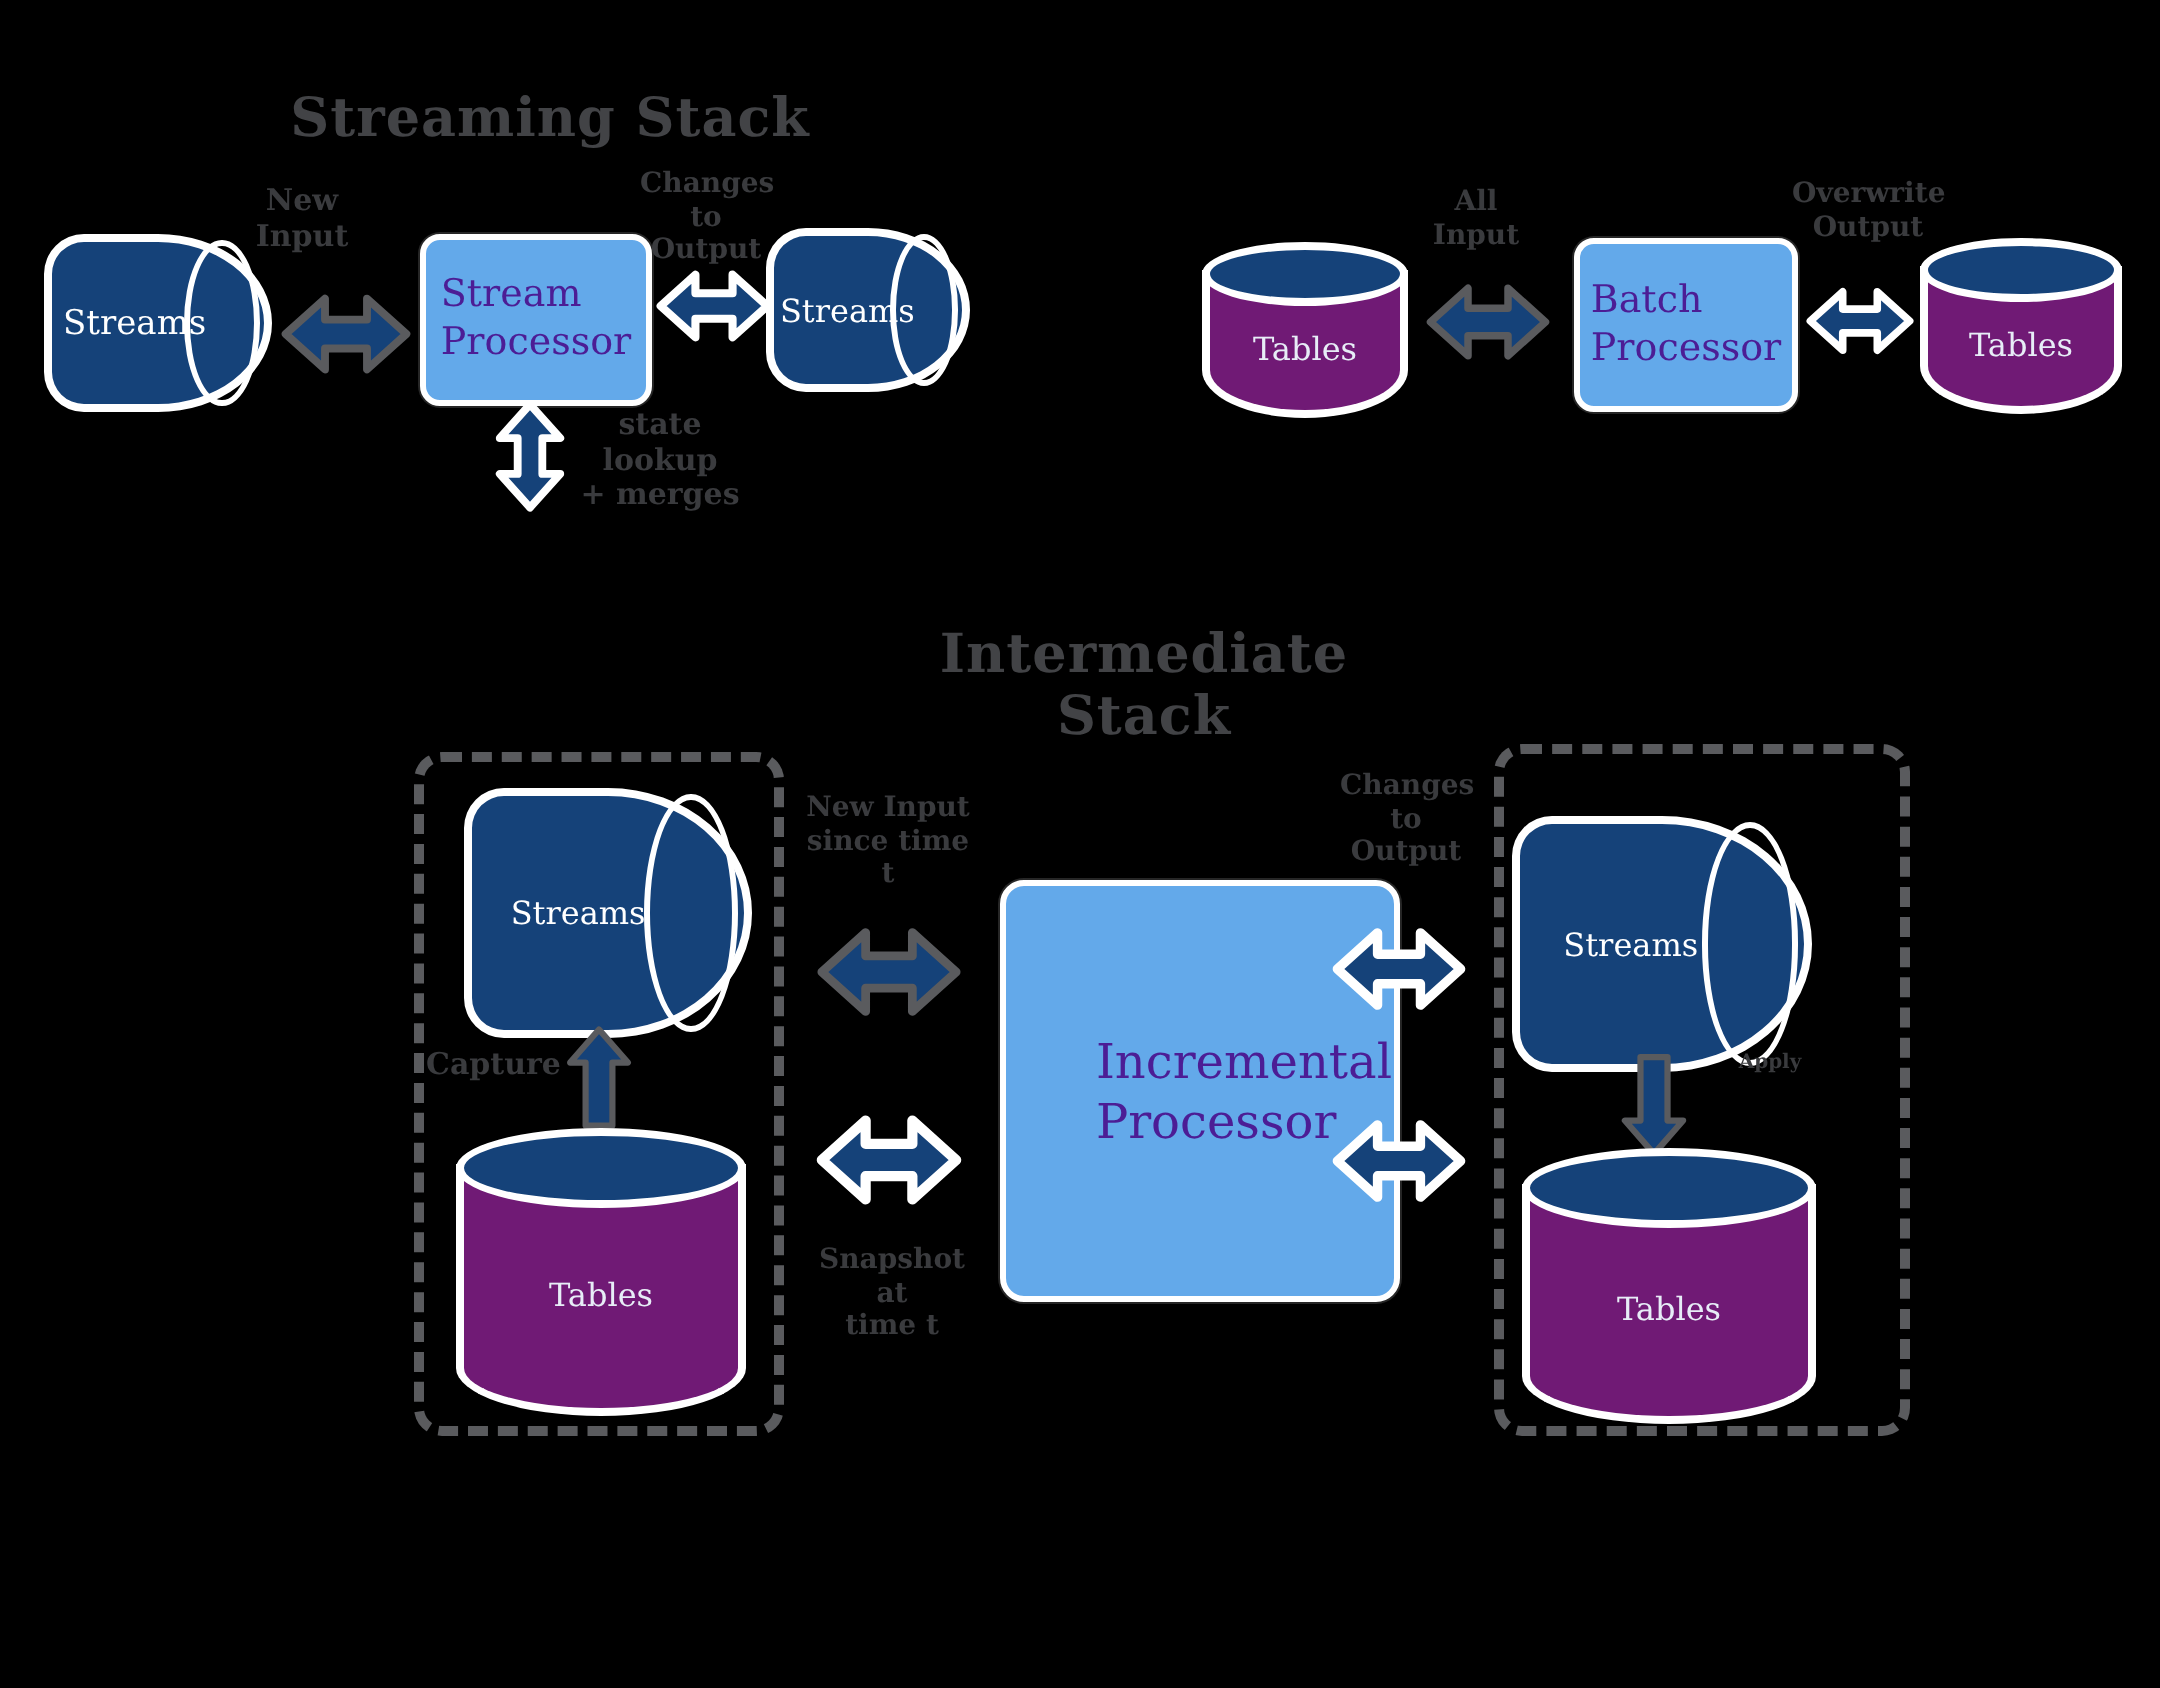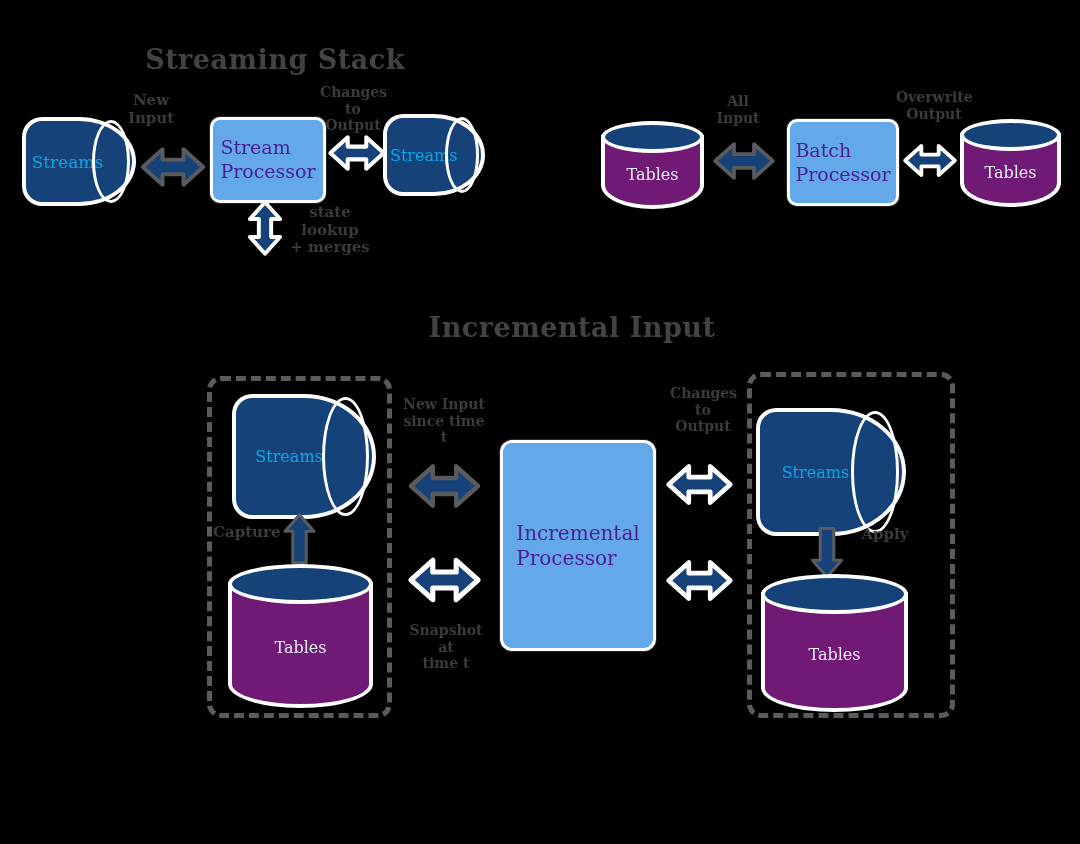--- a/index.html
+++ b/index.html
@@ -25,21 +25,21 @@
   
   .cyl-h {
     position:absolute; background:#154279; border:4px solid #fff;
     border-radius:20px 50% 50% 20px / 20px 50% 50% 20px;
     display:flex; align-items:center; justify-content:center;
   }
   .cyl-h::after {
     content:""; position:absolute; right:2%; top:-1px; bottom:-1px; width:30%;
     border:3px solid #fff; border-radius:50%;
   }
-  .cyl-h .ctext { color:#0ea5e9; padding-right:22%; white-space:pre-line; text-align:center; }
+  .cyl-h .ctext { color:#ffffff; padding-right:22%; white-space:pre-line; text-align:center; }
   
   .cyl-v {
     position:absolute; background:#701a75; border:4px solid #fff; border-top:none;
     border-radius:0 0 50% 50% / 0 0 24px 24px;
     display:flex; align-items:center; justify-content:center;
   }
   .cyl-v::before {
     content:""; position:absolute; left:-4px; right:-4px; background:#154279;
     border:4px solid #fff; border-radius:50%;
   }
@@ -120,21 +120,21 @@
 Output</div>
 
   <svg class="arrow" style="left:903px; top:142px; width:54px; height:37px;" viewBox="0 0 100 64">
     <path class="white" d="M4 32 L34 5 L34 21 L66 21 L66 5 L96 32 L66 59 L66 43 L34 43 L34 59 Z"></path>
   </svg>
 
   <div class="cyl-v ell-sm" style="left:960px; top:133px; width:93px; height:70px; font-size:16px;">
     <span class="ctext">Tables</span>
   </div>
 
-  <div class="title" style="left:422px; top:312px; width:300px;">Incremental Input</div>
+  <div class="title" style="left:422px; top:312px; width:300px;">Intermediate Stack</div>
 
   <div class="dashed-box" style="left:207px; top:376px; width:175px; height:332px;"></div>
 
   <div class="cyl-h" style="left:232px; top:394px; width:136px; height:117px; font-size:16px;">
     <span class="ctext">Streams</span>
   </div>
 
   <div class="lbl" style="left:213px; top:524px; width:66px; font-size:15px;">Capture</div>
 
   <svg class="arrow" style="left:283px; top:512px; width:33px; height:53px;" viewBox="0 0 64 100">
@@ -153,21 +153,21 @@
   </svg>
 
   <svg class="arrow" style="left:408px; top:554px; width:73px; height:52px;" viewBox="0 0 100 64">
     <path class="white" d="M4 32 L34 5 L34 21 L66 21 L66 5 L96 32 L66 59 L66 43 L34 43 L34 59 Z"></path>
   </svg>
 
   <div class="lbl" style="left:406px; top:622px; width:80px;">Snapshot
 at
 time t</div>
 
-  <div class="proc" style="left:500px; top:440px; width:150px; height:205px; font-size:20px; border-radius:12px;">
+  <div class="proc" style="left:500px; top:440px; width:150px; height:205px; font-size:24px; border-radius:12px;padding-left:44px;">
     <span>Incremental
 Processor</span>
   </div>
 
   <div class="lbl" style="left:670px; top:385px; width:66px;">Changes
 to
 Output</div>
 
   <svg class="arrow" style="left:666px; top:458px; width:67px; height:53px;" viewBox="0 0 100 64">
     <path class="white" d="M4 32 L34 5 L34 21 L66 21 L66 5 L96 32 L66 59 L66 43 L34 43 L34 59 Z"></path>
@@ -181,19 +181,19 @@
   <div class="dashed-box" style="left:747px; top:372px; width:198px; height:336px;"></div>
 
   <div class="cyl-h" style="left:756px; top:408px; width:142px; height:120px; font-size:16px;">
     <span class="ctext">Streams</span>
   </div>
 
   <svg class="arrow" style="left:810px; top:527px; width:34px; height:52px;" viewBox="0 0 64 100">
     <path class="gray" d="M32 96 L4 64 L19 64 L19 3 L45 3 L45 64 L60 64 Z"></path>
   </svg>
 
-  <div class="lbl" style="left:856px; top:526px; width:58px; font-size:15px;">Apply</div>
+  <div class="lbl" style="left:856px; top:526px; width:58px; font-size:10px;">Apply</div>
 
   <div class="cyl-v ell-lg" style="left:761px; top:592px; width:139px; height:116px; font-size:16px;">
     <span class="ctext">Tables</span>
   </div>
 
 </div>
 
 </body></html>

